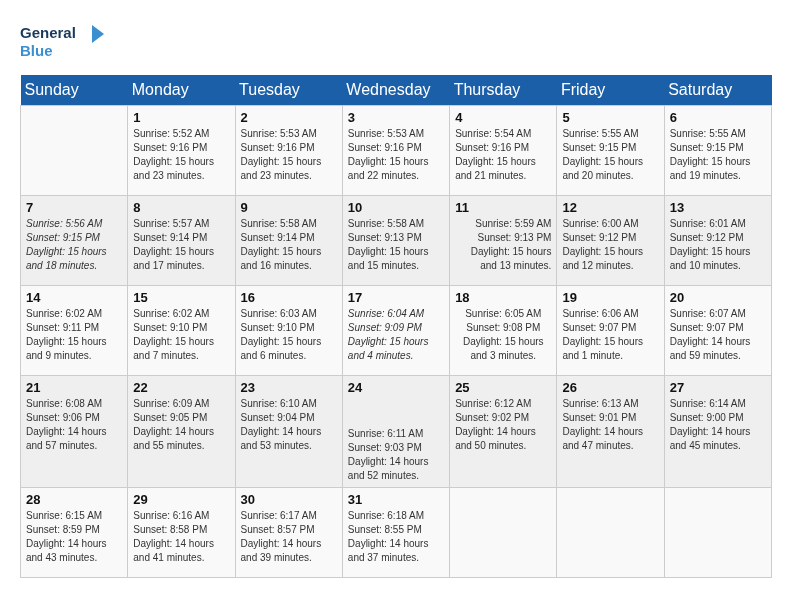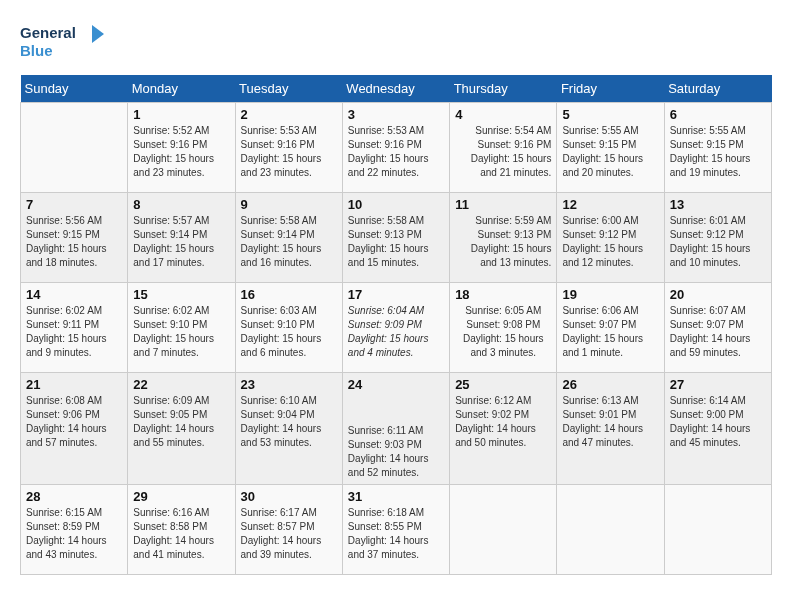--- a/index.html
+++ b/index.html
@@ -36,21 +36,21 @@
     table {
       width: 100%;
       border-collapse: collapse;
       font-size: 11px;
     }
     thead tr th {
       background-color: #1a5fa8;
       color: #fff;
       padding: 6px 4px;
       text-align: left;
-      font-size: 13px;
+      font-size: 16px;
       font-weight: normal;
     }
     tbody tr td {
       border: 1px solid #ccc;
       vertical-align: top;
       padding: 4px 5px;
       height: 90px;
       width: 107px;
       color: #333;
     }
@@ -120,21 +120,21 @@
         </td>
         <td>
           <div class="day-num">3</div>
           <div class="day-info" style="white-space: pre-line;">Sunrise: 5:53 AM
 Sunset: 9:16 PM
 Daylight: 15 hours
 and 22 minutes.</div>
         </td>
         <td>
           <div class="day-num">4</div>
-          <div class="day-info" style="white-space: pre-line; text-align: right;">Sunrise: 5:54 AM
+          <div class="day-info" style="white-space: pre-line;">Sunrise: 5:54 AM
 Sunset: 9:16 PM
 Daylight: 15 hours
 and 21 minutes.</div>
         </td>
         <td>
           <div class="day-num">5</div>
           <div class="day-info" style="white-space: pre-line;">Sunrise: 5:55 AM
 Sunset: 9:15 PM
 Daylight: 15 hours
 and 20 minutes.</div>
@@ -143,21 +143,21 @@
           <div class="day-num">6</div>
           <div class="day-info" style="white-space: pre-line;">Sunrise: 5:55 AM
 Sunset: 9:15 PM
 Daylight: 15 hours
 and 19 minutes.</div>
         </td>
       </tr>
       <tr>
         <td>
           <div class="day-num">7</div>
-          <div class="day-info" style="white-space: pre-line;">Sunrise: 5:56 AM
+          <div class="day-info" style="white-space: pre-line; font-style: italic;">Sunrise: 5:56 AM
 Sunset: 9:15 PM
 Daylight: 15 hours
 and 18 minutes.</div>
         </td>
         <td>
           <div class="day-num">8</div>
           <div class="day-info" style="white-space: pre-line;">Sunrise: 5:57 AM
 Sunset: 9:14 PM
 Daylight: 15 hours
 and 17 minutes.</div>

